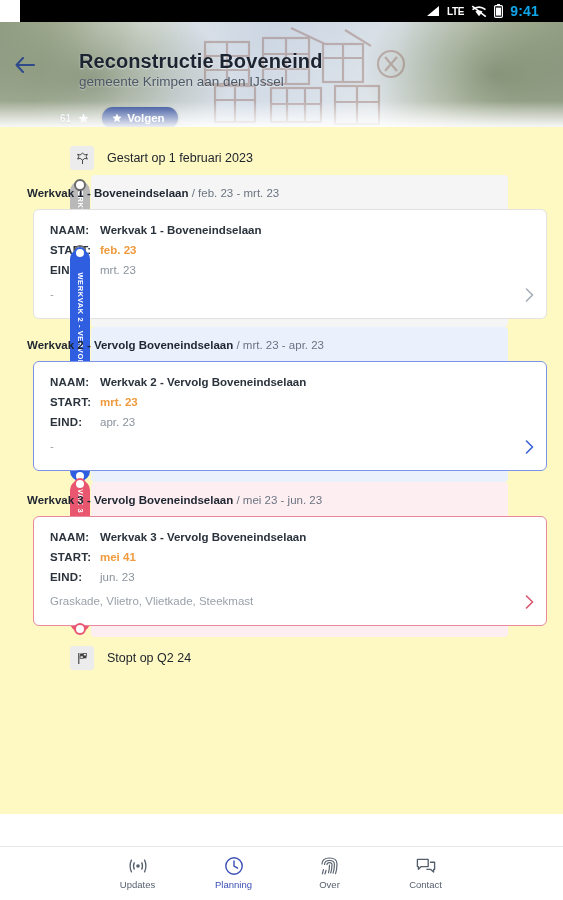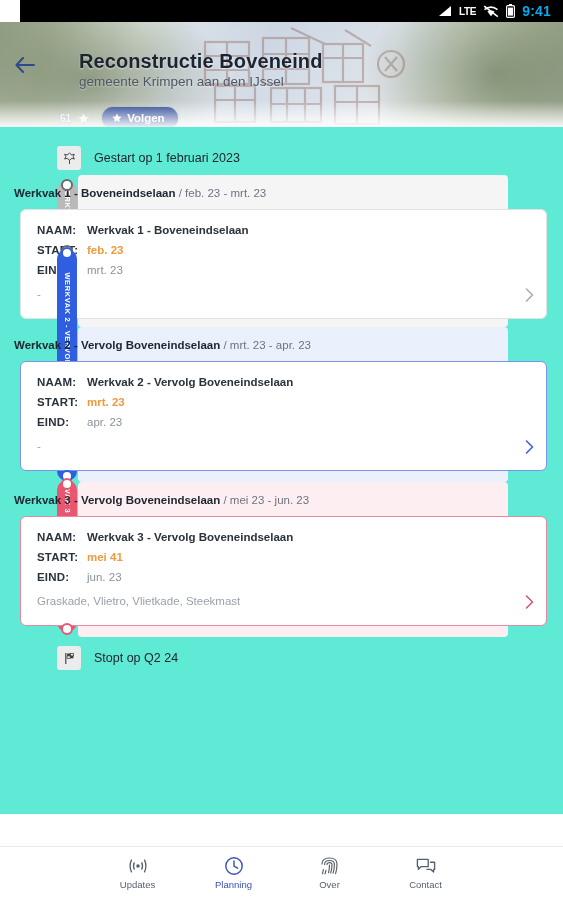--- a/index.html
+++ b/index.html
@@ -21,21 +21,21 @@
     flex-direction: column;
   }
 
   
   .statusbar {
     height: 22px;
     background: #000000;
     display: flex;
     align-items: center;
     justify-content: flex-end;
-    padding-right: 12px;
+    padding-right: 24px;
     gap: 7px;
     flex: none;
     margin-left: 20px;
   }
   .statusbar .si { display: flex; align-items: center; }
   .statusbar svg { display: block; }
   .status-time {
     color: #0ea5e9;
     font-size: 14px;
     font-weight: bold;
@@ -125,22 +125,23 @@
     font-weight: bold;
     box-shadow: 0 1px 3px rgba(0,0,0,.3);
     margin-left: 6px;
   }
   .follow-btn svg { display: block; }
 
   
   .body {
     position: relative;
     flex: 1 1 auto;
-    background: #5eead4;
+    background: #fef9c3;
     overflow: hidden;
+    padding-left: 13px;
   }
 
   .milestone {
     display: flex;
     align-items: center;
     gap: 13px;
     padding-left: 57px;
     height: 34px;
   }
   .milestone.start { margin-top: 14px; }

